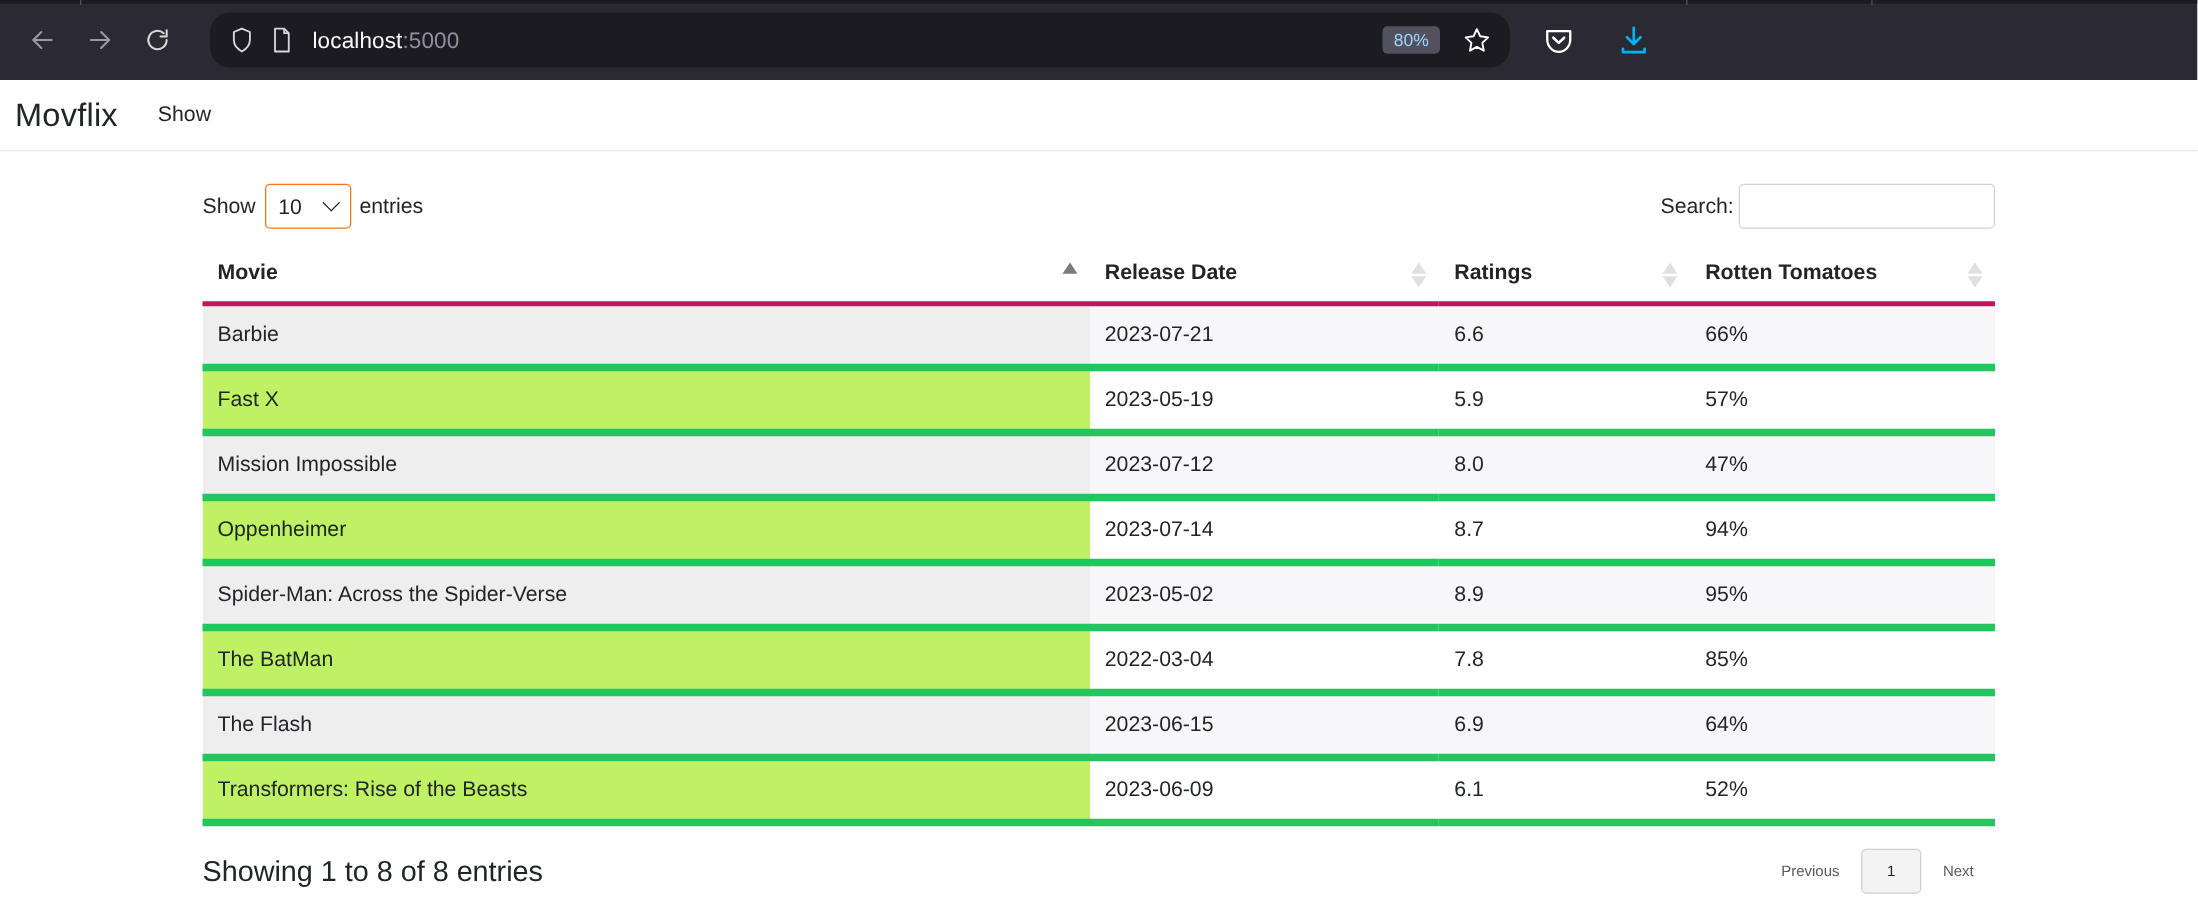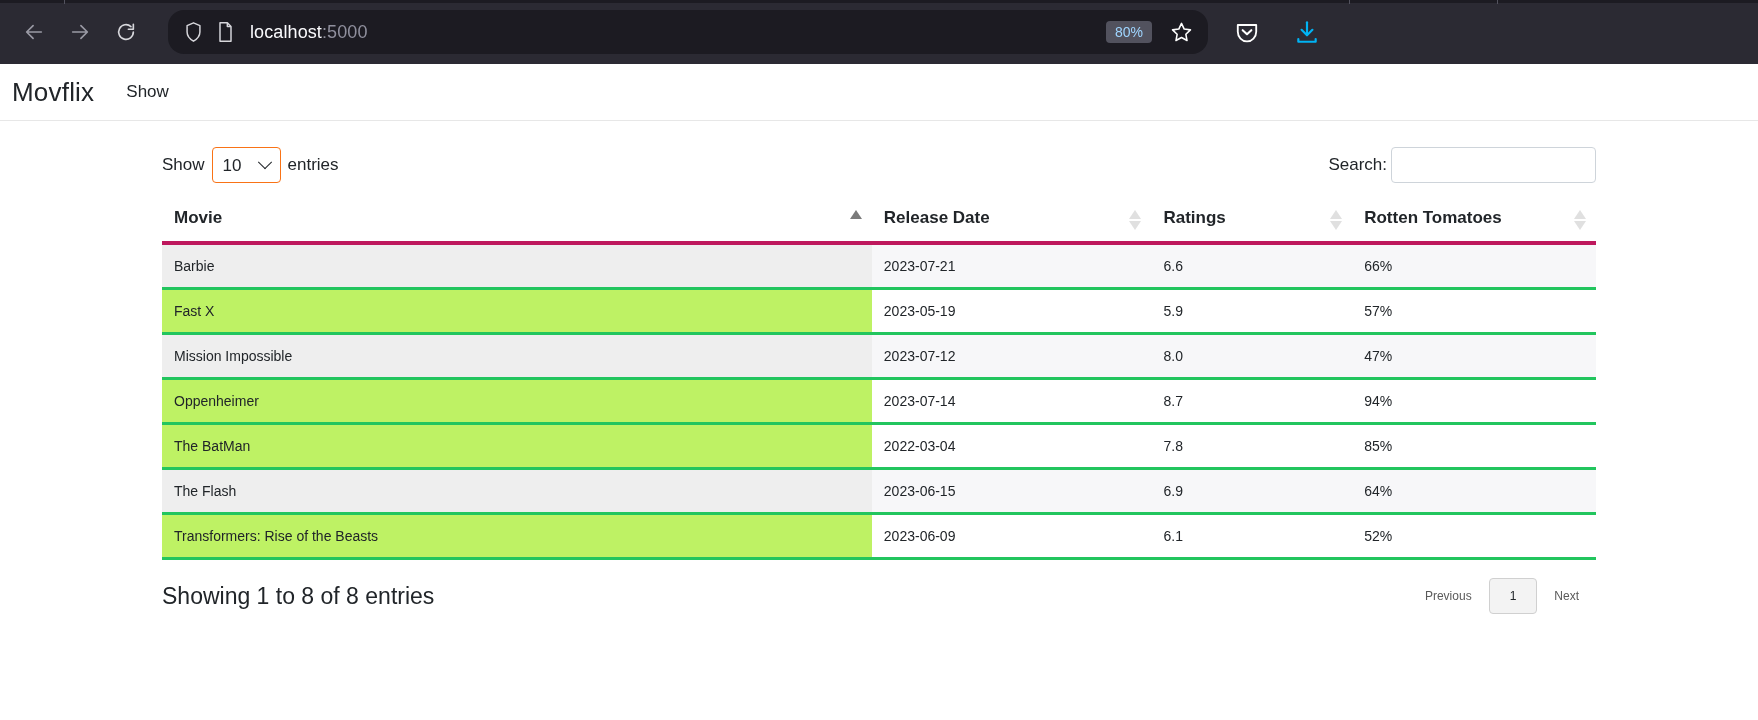--- a/index.html
+++ b/index.html
@@ -161,24 +161,24 @@
     font-size: 17px;
     font-weight: bold;
     color: #212529;
     padding: 9px 12px 13px 12px;
     border-bottom: 4px solid #be185d;
     position: relative;
     cursor: pointer;
     user-select: none;
   }
   table.movies td {
-    font-size: 14px;
+    font-size: 17px;
     color: #212529;
     padding: 13px 12px;
-    border-bottom: 3px solid #22c55e;
+    border-bottom: 6px solid #22c55e;
     white-space: nowrap;
     overflow: hidden;
     text-overflow: ellipsis;
   }
   col.c-movie    { width: 49.5%; }
   col.c-date     { width: 19.5%; }
   col.c-rating   { width: 14%; }
   col.c-tomato   { width: 17%; }
 
   
@@ -362,20 +362,26 @@
           <td>2023-07-12</td>
           <td>8.0</td>
           <td>47%</td>
         </tr>
         <tr class="even">
           <td class="sorted">Oppenheimer</td>
           <td>2023-07-14</td>
           <td>8.7</td>
           <td>94%</td>
         </tr>
+        <tr class="odd">
+          <td class="sorted">Spider-Man: Across the Spider-Verse</td>
+          <td>2023-05-02</td>
+          <td>8.9</td>
+          <td>95%</td>
+        </tr>
         <tr class="even">
           <td class="sorted">The BatMan</td>
           <td>2022-03-04</td>
           <td>7.8</td>
           <td>85%</td>
         </tr>
         <tr class="odd">
           <td class="sorted">The Flash</td>
           <td>2023-06-15</td>
           <td>6.9</td>

